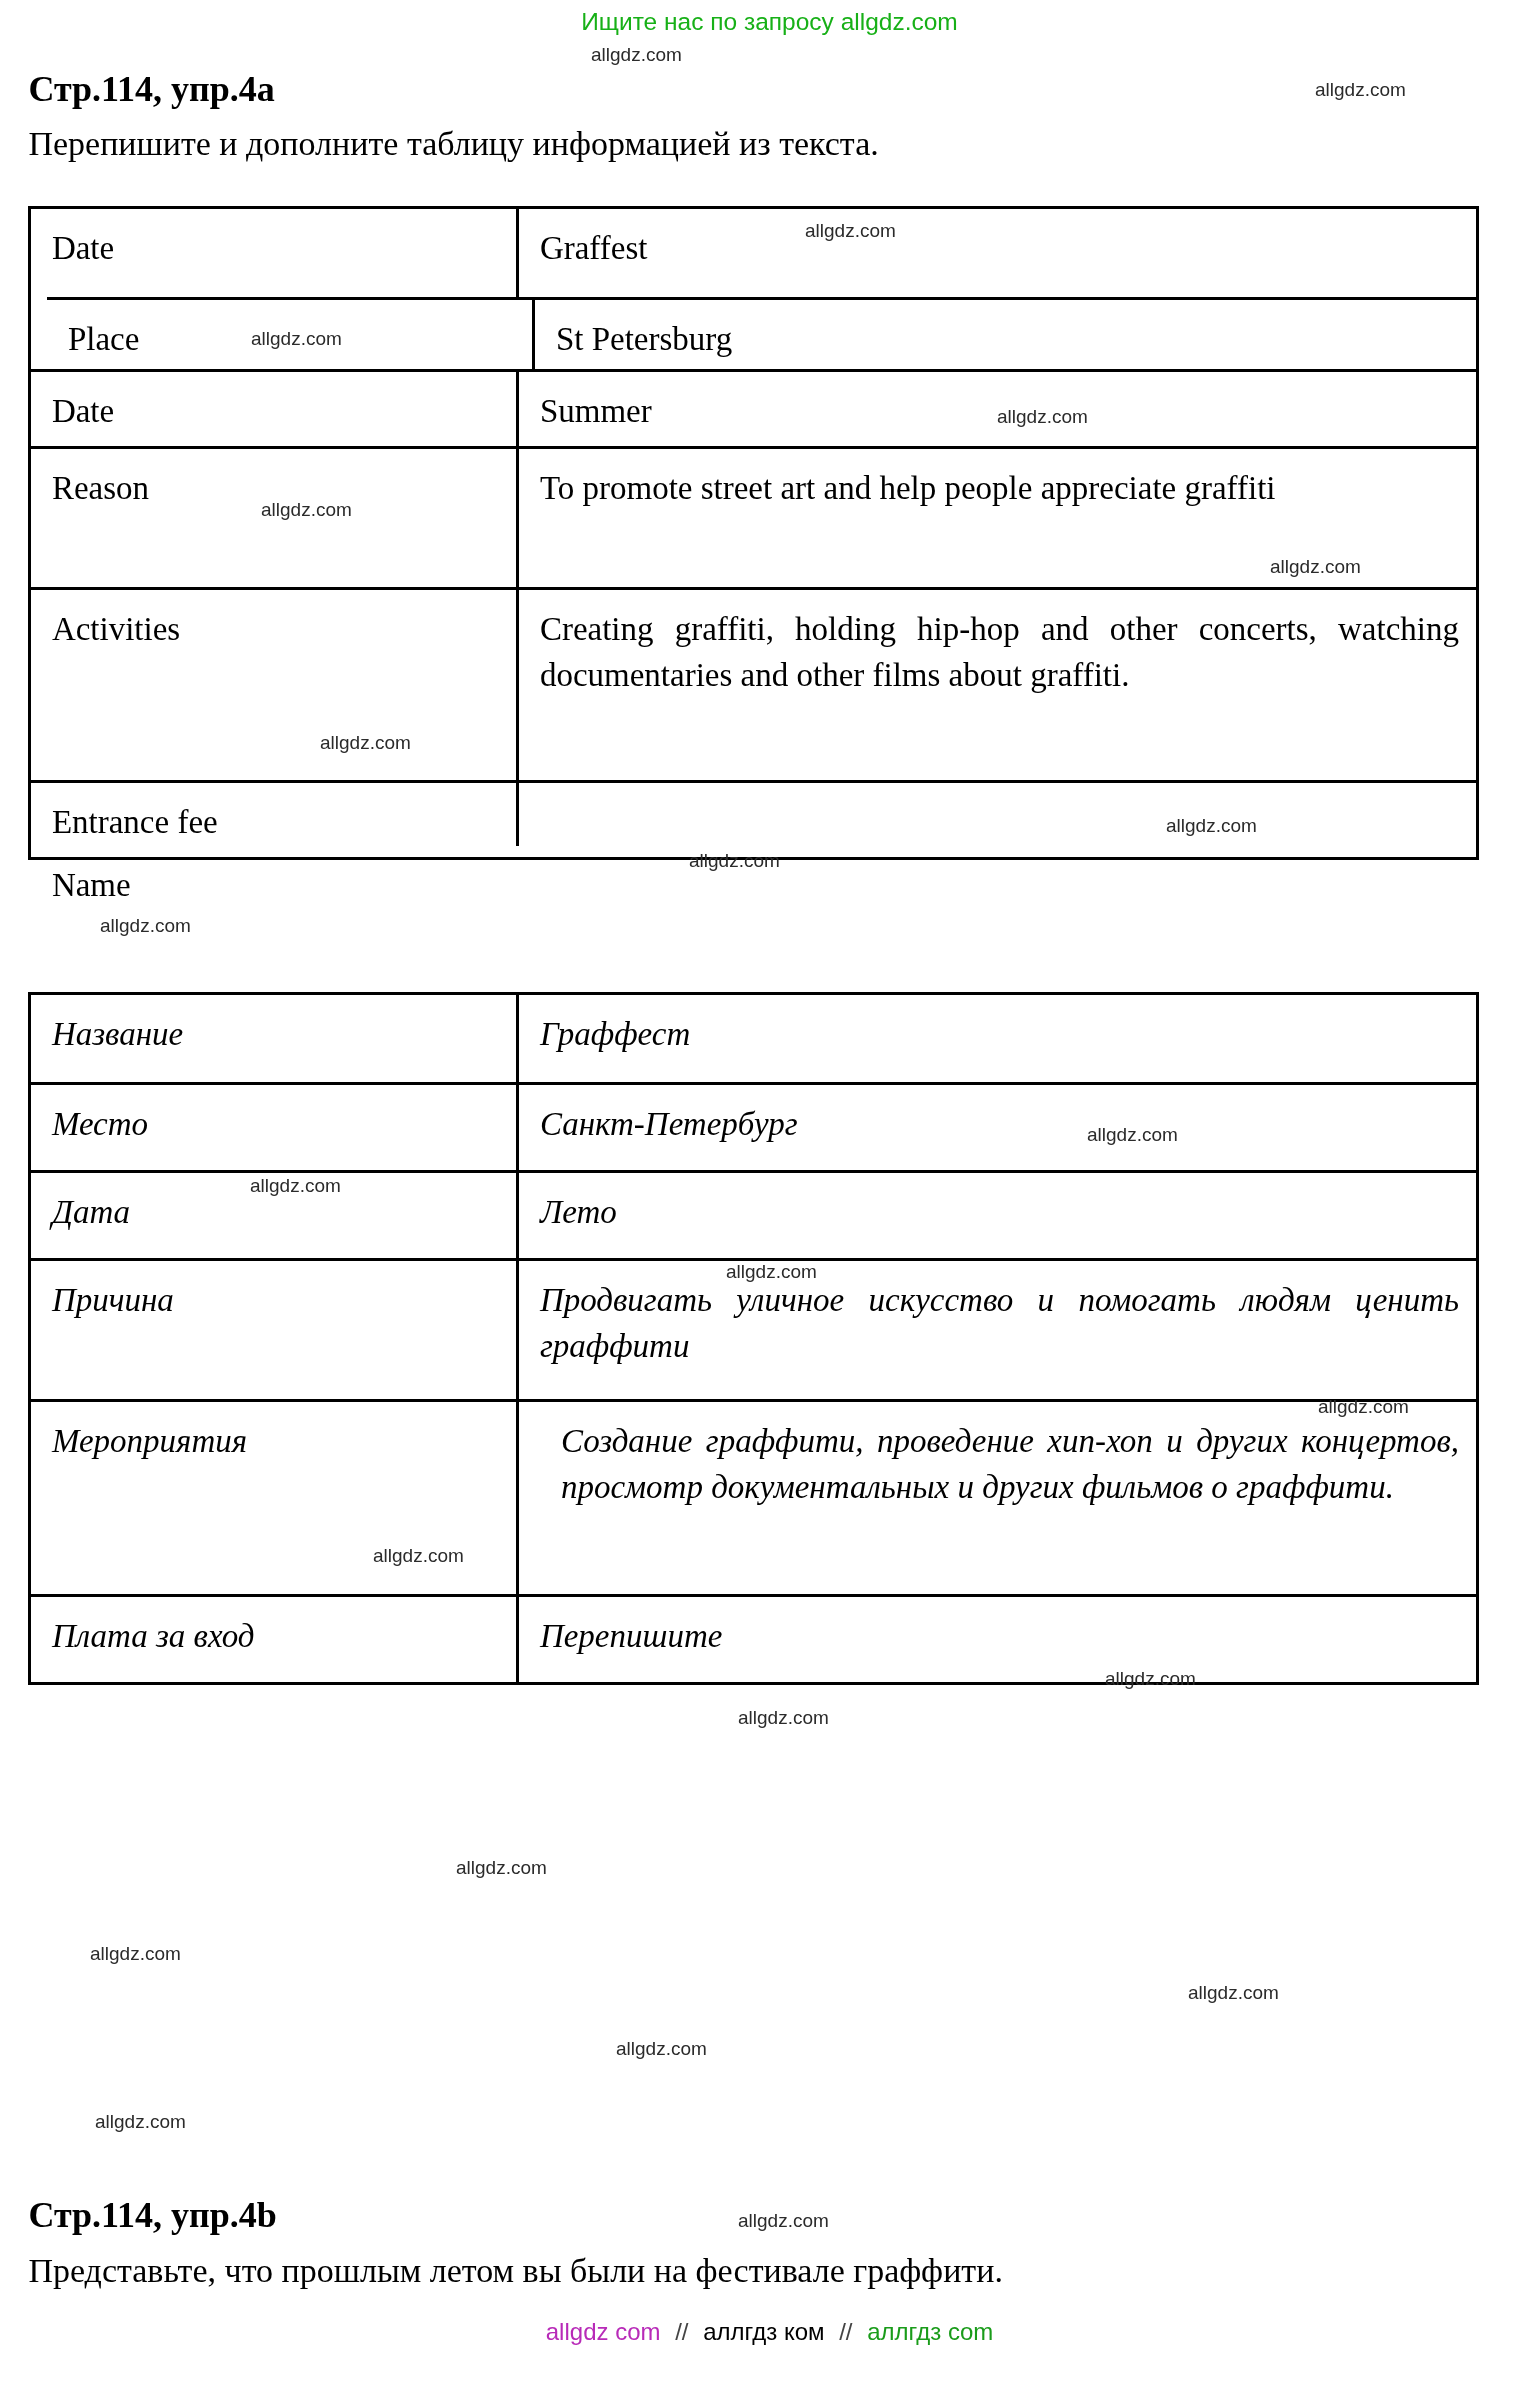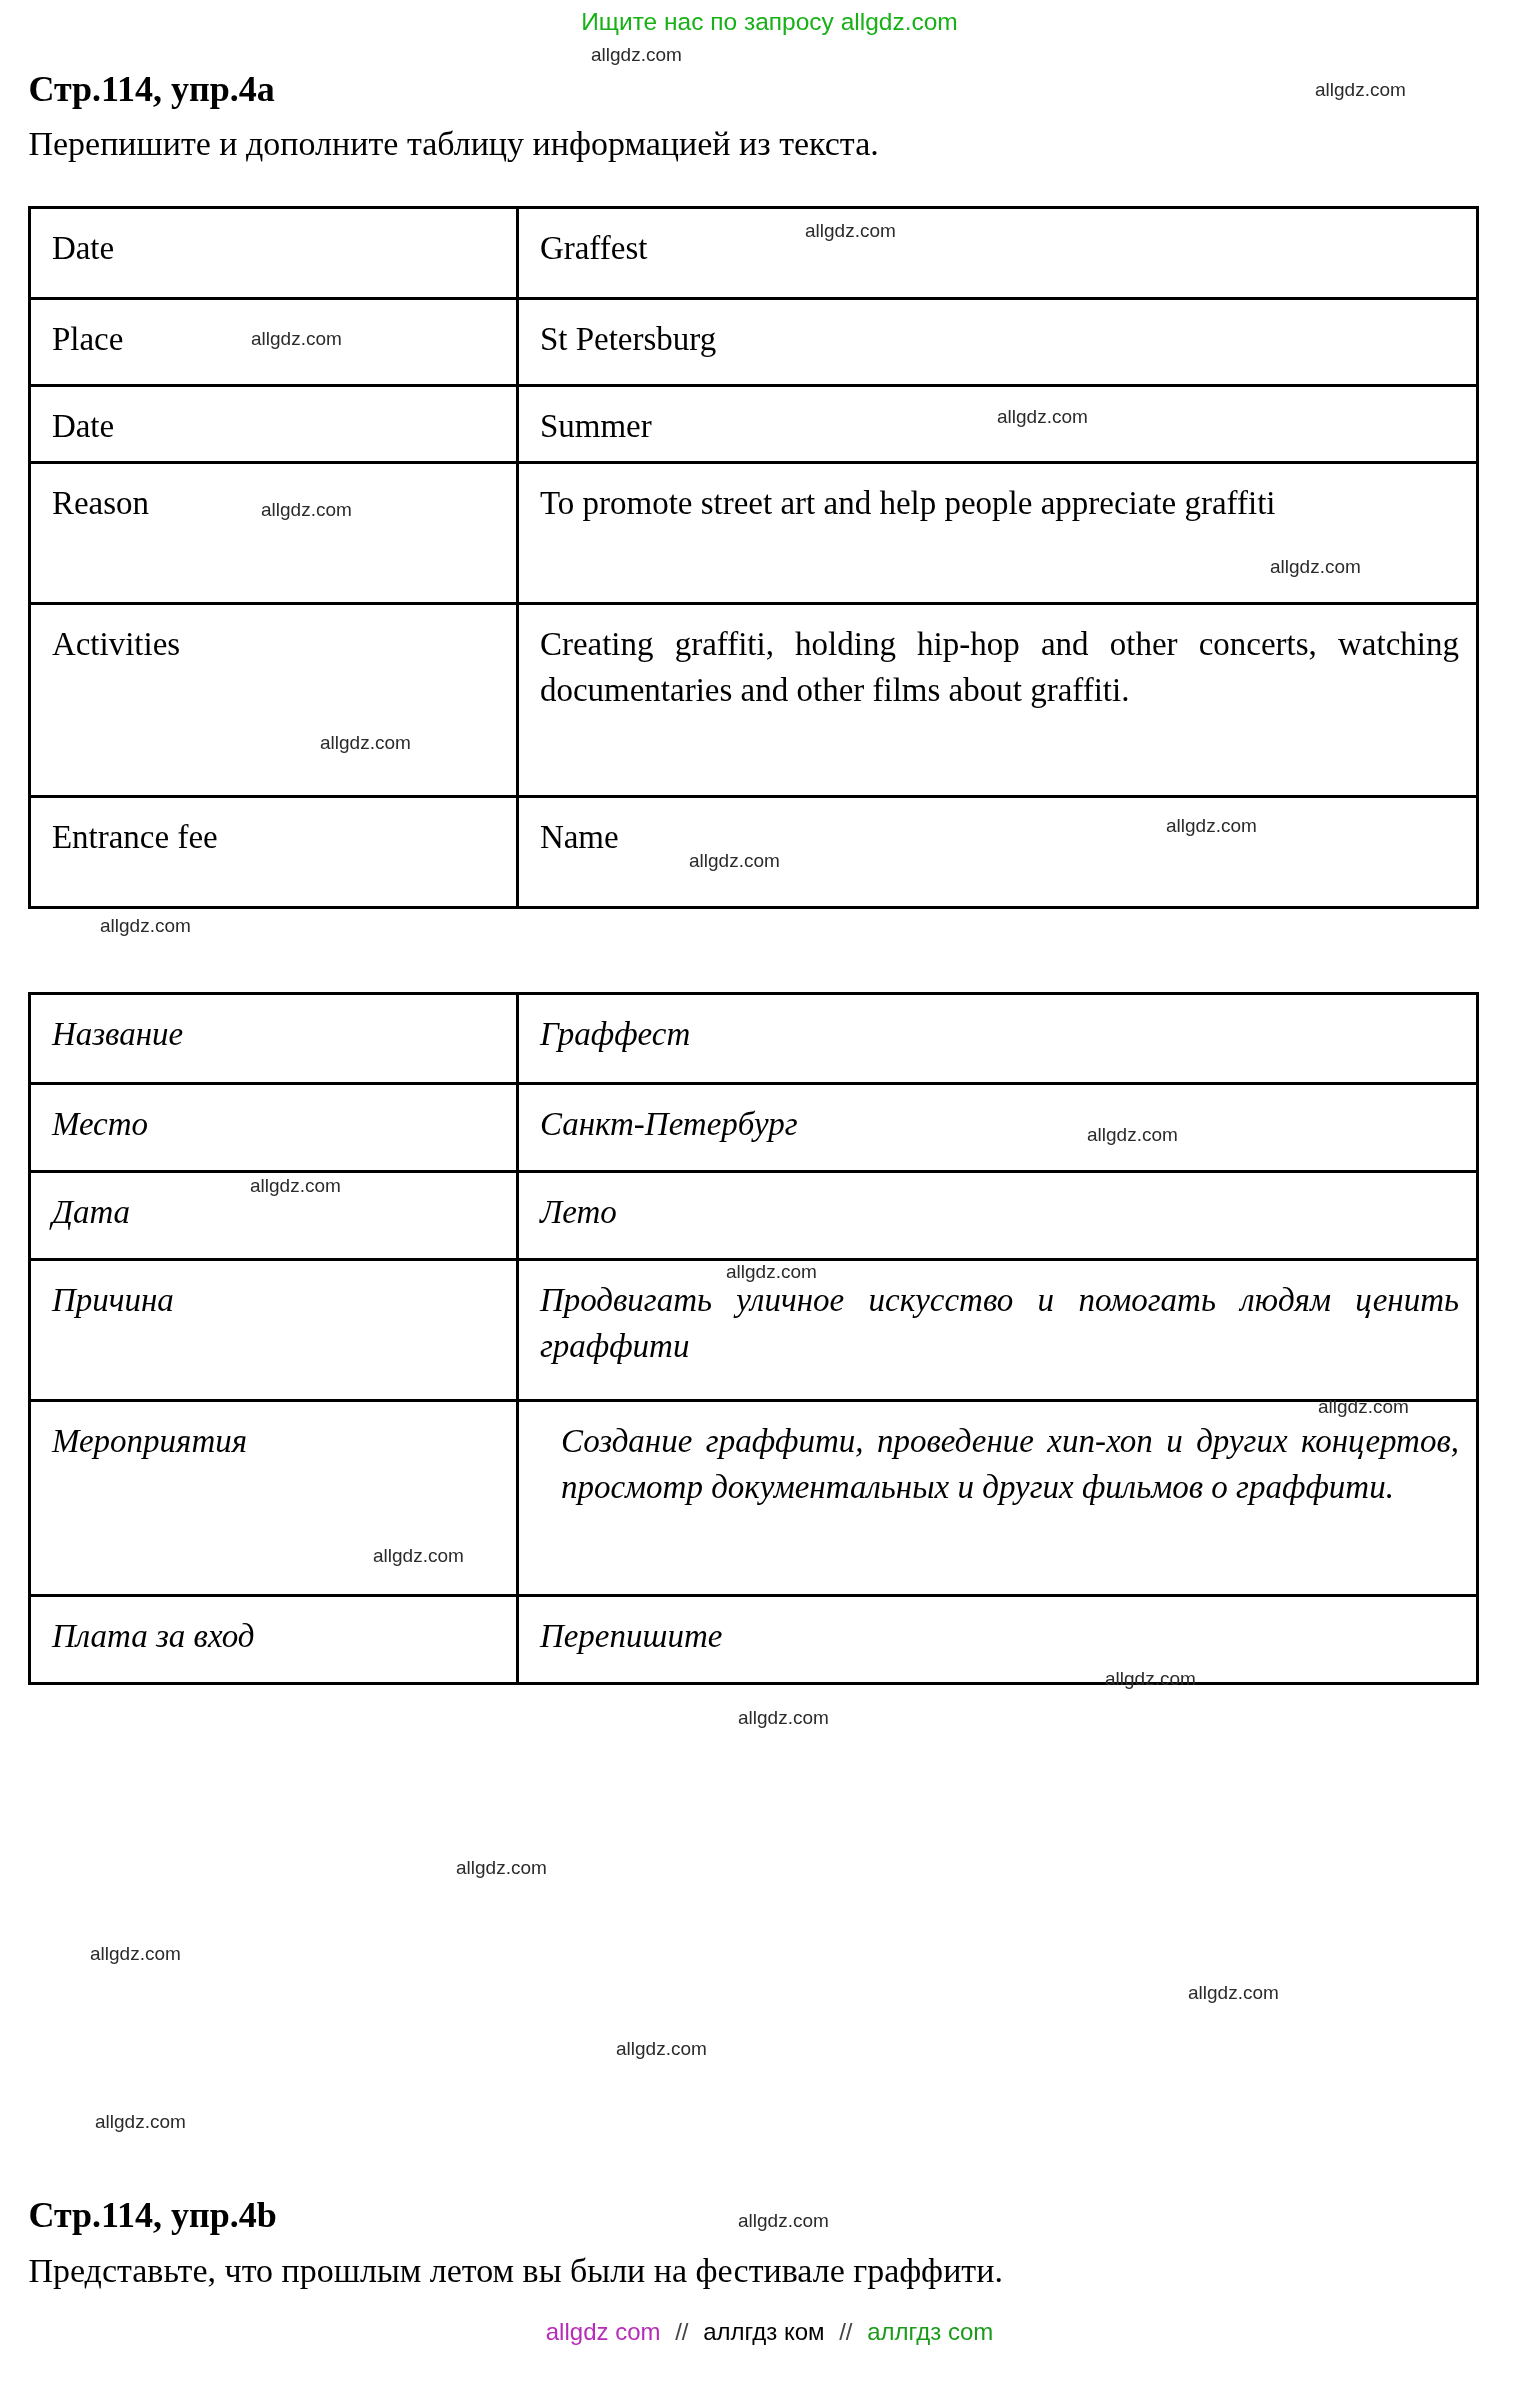--- a/index.html
+++ b/index.html
@@ -42,25 +42,25 @@
   .row{display:flex;}
   .row + .row{border-top:3.2px solid #000;}
   .cell{
     padding:17.4px 17.4px 0 20.5px;
     font-size:33px;
     line-height:1.38;
   }
   .cell.label{width:488px; flex:none; border-right:3.2px solid #000;}
   .cell.value{flex:1; text-align:justify;}
   .tbl-en .row:nth-child(1){height:88px;}
-  .tbl-en .row:nth-child(2){height:87px;}
+  .tbl-en .row:nth-child(2){height:72px;margin-left:16px;}
   .tbl-en .row:nth-child(3){height:77px;}
   .tbl-en .row:nth-child(4){height:141px;}
   .tbl-en .row:nth-child(5){height:193px;}
-  .tbl-en .row:nth-child(6){height:111px;}
+  .tbl-en .row:nth-child(6){height:77px;flex-direction:column;}
   .tbl-ru .row:nth-child(1){height:87px;}
   .tbl-ru .row:nth-child(2){height:88px;}
   .tbl-ru .row:nth-child(3){height:88px;}
   .tbl-ru .row:nth-child(4){height:141px;}
   .tbl-ru .row:nth-child(5){height:195px;gap:21px;}
   .tbl-ru .row:nth-child(6){height:88px;justify-content:space-between;}
   .tbl-ru .cell{font-style:italic;}
   .footer{
     position:absolute; top:2318px; left:0; width:100%;
     text-align:center;

